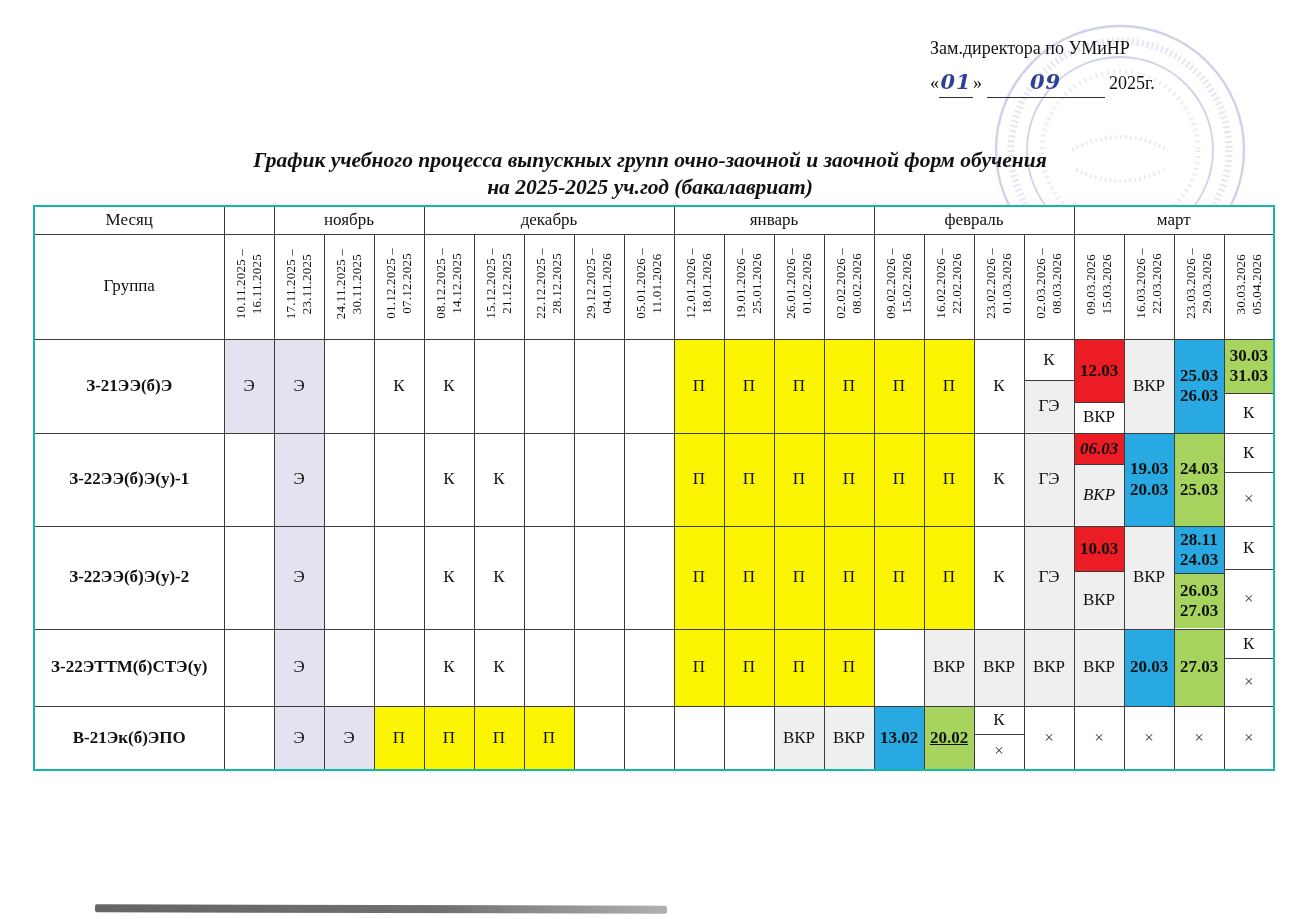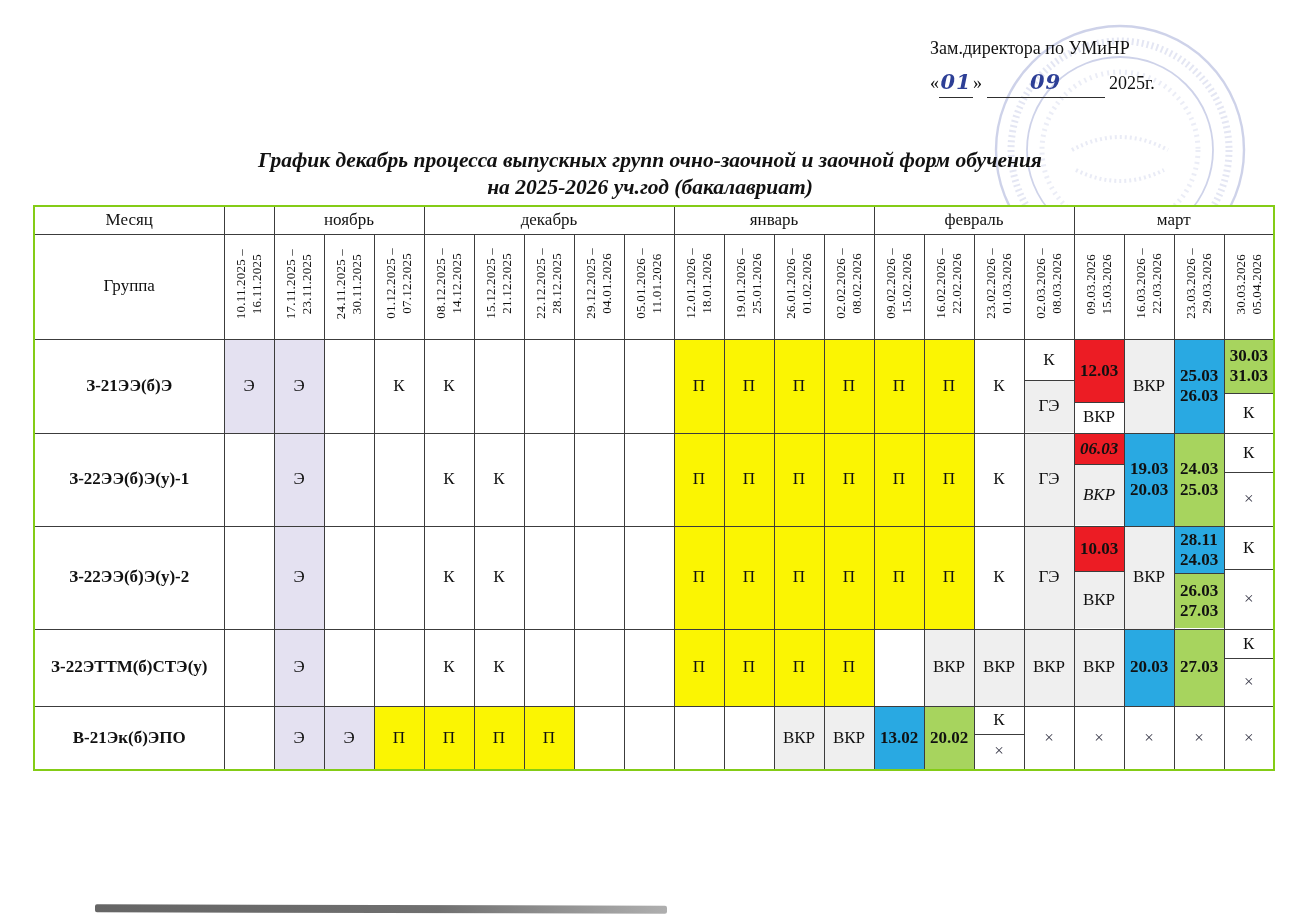--- a/index.html
+++ b/index.html
@@ -21,21 +21,21 @@
   .u-month{display:inline-block;min-width:118px;border-bottom:1.6px solid #2e2e2e;text-align:center;}
   .hand{font-family:"DejaVu Serif",serif;font-style:italic;font-weight:bold;color:#2d3f96;
         font-size:21px;letter-spacing:1px;}
 
   
   .doc-title{position:absolute;left:0;top:147px;width:1300px;text-align:center;
              font-weight:bold;font-style:italic;font-size:21.5px;line-height:1.25;}
 
   
   table.sched{position:absolute;left:33px;top:205px;border-collapse:collapse;table-layout:fixed;
-              border:2px solid #84cc16;}
+              border:2px solid #14b8a6;}
   table.sched td{border:1px solid #3c3c3c;text-align:center;vertical-align:middle;padding:0;
                  overflow:hidden;font-size:17px;background:#fff;white-space:pre-line;line-height:1.2;}
   tr.r-months{height:28px;}
   tr.r-months td{font-size:17px;}
   tr.r-weeks{height:105px;}
   td.group{font-weight:bold;font-size:17px;}
   td.corner{font-size:17px;}
   .vdate{display:inline-block;writing-mode:vertical-rl;transform:rotate(180deg);
          white-space:pre-line;font-size:13px;line-height:1.25;letter-spacing:.2px;}
   .sp{display:flex;flex-direction:column;width:100%;}
@@ -67,22 +67,22 @@
   <div class="approval">
     <div class="ln">Зам.директора по УМиНР</div>
     <div class="date-row">
       <span>«</span><span class="u-day"><span class="hand">01</span></span><span>»</span>
       <span class="u-month"><span class="hand">09</span></span>
       <span>2025г.</span>
     </div>
   </div>
 
   <div class="doc-title">
-    <div>График декабрь процесса выпускных групп очно-заочной и заочной форм обучения</div>
-    <div>на 2025-2026 уч.год (бакалавриат)</div>
+    <div>График учебного процесса выпускных групп очно-заочной и заочной форм обучения</div>
+    <div>на 2025-2025 уч.год (бакалавриат)</div>
   </div>
 
   <table class="sched" id="sched">
       <colgroup>
         <col style="width: 190px;">
         <col style="width: 50px;">
         <col style="width: 50px;">
         <col style="width: 50px;">
         <col style="width: 50px;">
         <col style="width: 50px;">
@@ -269,21 +269,21 @@
           <td style="background: rgb(251, 245, 2);">П</td>
           <td style="background: rgb(251, 245, 2);">П</td>
           <td style="background: rgb(251, 245, 2);">П</td>
           <td></td>
           <td></td>
           <td></td>
           <td></td>
           <td class="vkr" style="background: rgb(239, 239, 239);">ВКР</td>
           <td class="vkr" style="background: rgb(239, 239, 239);">ВКР</td>
           <td class="bnum" style="background: rgb(41, 169, 226);">13.02</td>
-          <td class="bnum" style="background: rgb(167, 212, 94);">20.02</td>
+          <td class="bnum" style="background: rgb(167, 212, 94); text-decoration: underline;">20.02</td>
           <td><div class="sp" style="height: 62px;"><div class="part " style="flex: 44 1 0px;">К</div><div class="part bot xmark" style="flex: 56 1 0px;">×</div></div></td>
           <td class="xmark">×</td>
           <td class="xmark">×</td>
           <td class="xmark">×</td>
           <td class="xmark">×</td>
           <td class="xmark">×</td>
         </tr>
       </tbody>
     </table>
 

